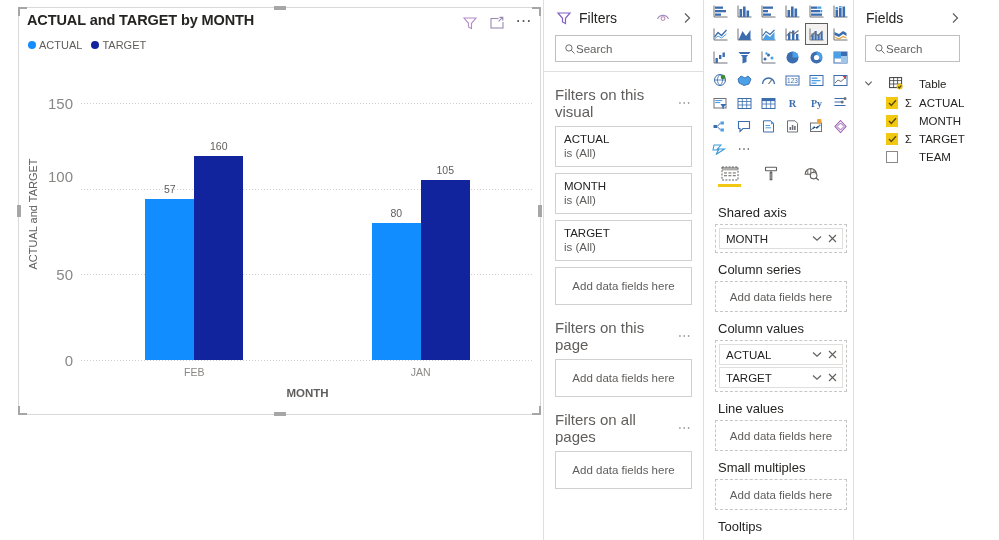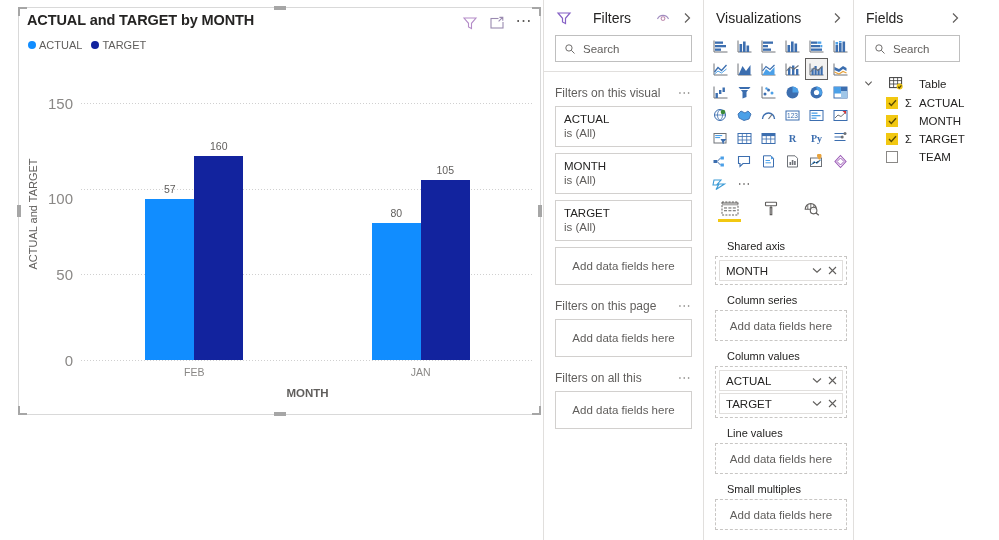--- a/index.html
+++ b/index.html
@@ -117,46 +117,46 @@
   
   .pane {
     height: 540px; background: #fff;
     border-left: 1px solid #e1dfdd;
     display: flex; flex-direction: column;
     flex: 0 0 auto;
   }
   .pane-header {
     display: flex; align-items: center;
     padding: 10px 10px 9px 12px;
-    gap: 21px; flex: 0 0 auto;
+    gap: 7px; flex: 0 0 auto;
   }
   .pane-title { font-size: 14px; color: #252423; flex: 1; white-space: nowrap; }
   .pane-header-icons { display: flex; align-items: center; gap: 10px; }
   .chev { width: 12px; height: 12px; cursor: pointer; }
   .searchbox {
     margin: 0 11px 9px 11px;
     height: 27px;
     border: 1px solid #bfbfbf; background: #fff;
-    display: flex; align-items: center; gap: 7px;
+    display: flex; align-items: center; 
     padding: 0 8px; flex: 0 0 auto;
   }
   .searchbox .ph { font-size: 11.5px; color: #605e5c; }
 
   
   .filters-pane { width: 160px; }
   .filters-body {
     flex: 1; overflow: hidden;
     border-top: 1px solid #e1dfdd;
     padding: 0 11px;
   }
   .filter-section-head {
     display: flex; align-items: center;
     margin-top: 14px; margin-bottom: 6px;
   }
-  .filter-section-title { font-size: 12px; color: #605e5c; flex: 1; }
+  .filter-section-title { font-size: 15px; color: #605e5c; flex: 1; }
   .ell { font-size: 13px; color: #8a8886; letter-spacing: 1.2px; line-height: 8px; cursor: pointer; }
   .filter-card {
     border: 1px solid #d2d0ce; background: #fff;
     padding: 6px 8px 7px 8px; margin-bottom: 6px;
   }
   .filter-field { font-size: 11.5px; color: #252423; margin-bottom: 2px; }
   .filter-state { font-size: 11.5px; color: #605e5c; }
   .dropzone {
     border: 1px solid #d2d0ce; background: #fff;
     height: 38px; display: flex; align-items: center; justify-content: center;
@@ -182,21 +182,21 @@
   }
   .viz-tab {
     display: flex; flex-direction: column; align-items: center;
     cursor: pointer; padding-bottom: 3px;
   }
   .viz-tab .ul { width: 23px; height: 3px; background: transparent; margin-top: 3px; }
   .viz-tab.active .ul { background: #f2c811; }
   .wells {
     flex: 1; overflow: hidden; padding: 6px 6px 0 11px;
   }
-  .well-label { font-size: 11px; color: #252423; margin: 9px 0 4px 12px; }
+  .well-label { font-size: 13px; color: #252423; margin: 9px 0 4px 3px; }
   .well-box {
     border: 1px dashed #c8c6c4; background: #fff;
     padding: 3px;
   }
   .chip {
     background: #fff; border: 1px solid #e1dfdd;
     height: 21px; display: flex; align-items: center;
     padding: 0 5px 0 6px; font-size: 11.5px; color: #252423;
     margin-bottom: 2px;
   }
@@ -275,21 +275,21 @@
 
       <div class="plot">
           <div class="gridline" style="top: 42.8571px;"></div>
           <div class="gridline" style="top: 128.571px;"></div>
           <div class="gridline" style="top: 214.286px;"></div>
           <div class="gridline" style="top: 300px;"></div>
         <div class="y-title">ACTUAL and TARGET</div>
         <div class="y-axis-labels">
             <div class="y-tick" style="top: 300px;">0</div>
             <div class="y-tick" style="top: 214.286px;">50</div>
-            <div class="y-tick" style="top: 138px;">100</div>
+            <div class="y-tick" style="top: 116px;">100</div>
             <div class="y-tick" style="top: 42.8571px;">150</div>
           </div>
         <div class="bars-area">
             <div class="group" style="left: 0%; width: 50%;">
               <div class="bar-wrap">
                 <div class="bar" style="background: rgb(17, 141, 255); height: 161.143px;">
                   <div class="bar-label">57</div>
                 </div>
               </div>
               <div class="bar-wrap">
@@ -361,34 +361,28 @@
           <div class="filter-field">TARGET</div>
           <div class="filter-state">is (All)</div>
         </div>
         <div class="dropzone">Add data fields here</div>
         <div class="filter-section-head">
           <div class="filter-section-title">Filters on this page</div>
           <div class="ell">⋯</div>
         </div>
         <div class="dropzone">Add data fields here</div>
         <div class="filter-section-head">
-          <div class="filter-section-title">Filters on all this</div>
+          <div class="filter-section-title">Filters on all pages</div>
           <div class="ell">⋯</div>
         </div>
         <div class="dropzone">Add data fields here</div>
       </div>
   </div>
 
   <div class="pane viz-pane">
-    <div class="pane-header">
-      <div class="pane-title">Visualizations</div>
-      <svg class="chev" viewBox="0 0 12 12">
-        <path d="M4 1.5 L8.5 6 L4 10.5" fill="none" stroke="#605E5C" stroke-width="1.2"></path>
-      </svg>
-    </div>
 
     <div class="viz-grid">
         <div class="viz-cell">
           <svg width="17" height="15" viewBox="0 0 17 15">
             <path d="M2 1.5 L2 13 L15.5 13" stroke="#6E7278" stroke-width="1" fill="none"></path>
             <rect x="3" y="2.5" width="8" height="2.3" fill="#3C6EAF"></rect>
             <rect x="3" y="6" width="11" height="2.3" fill="#3C6EAF"></rect>
             <rect x="3" y="9.5" width="6" height="2.3" fill="#3C6EAF"></rect>
           </svg>
         </div>

